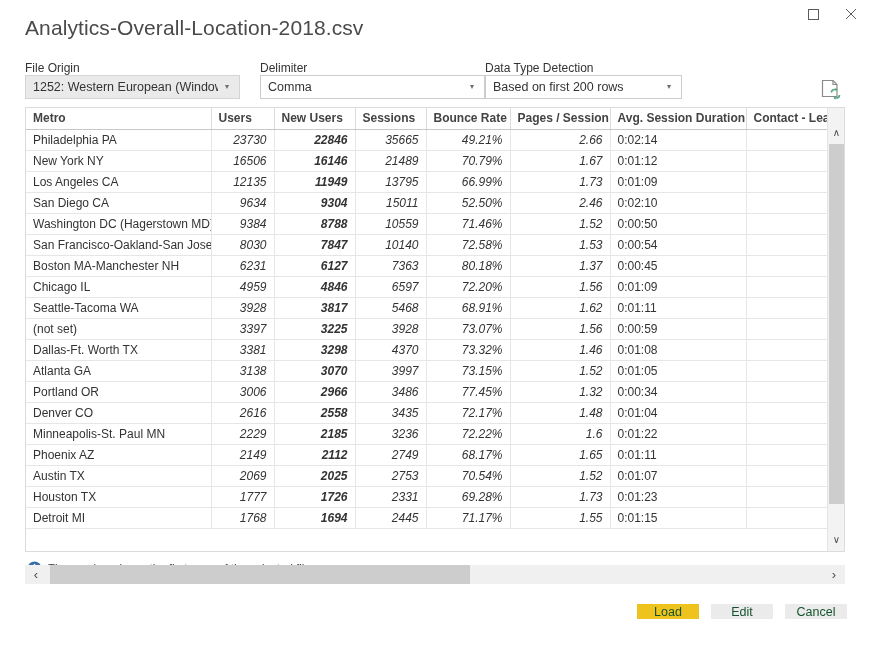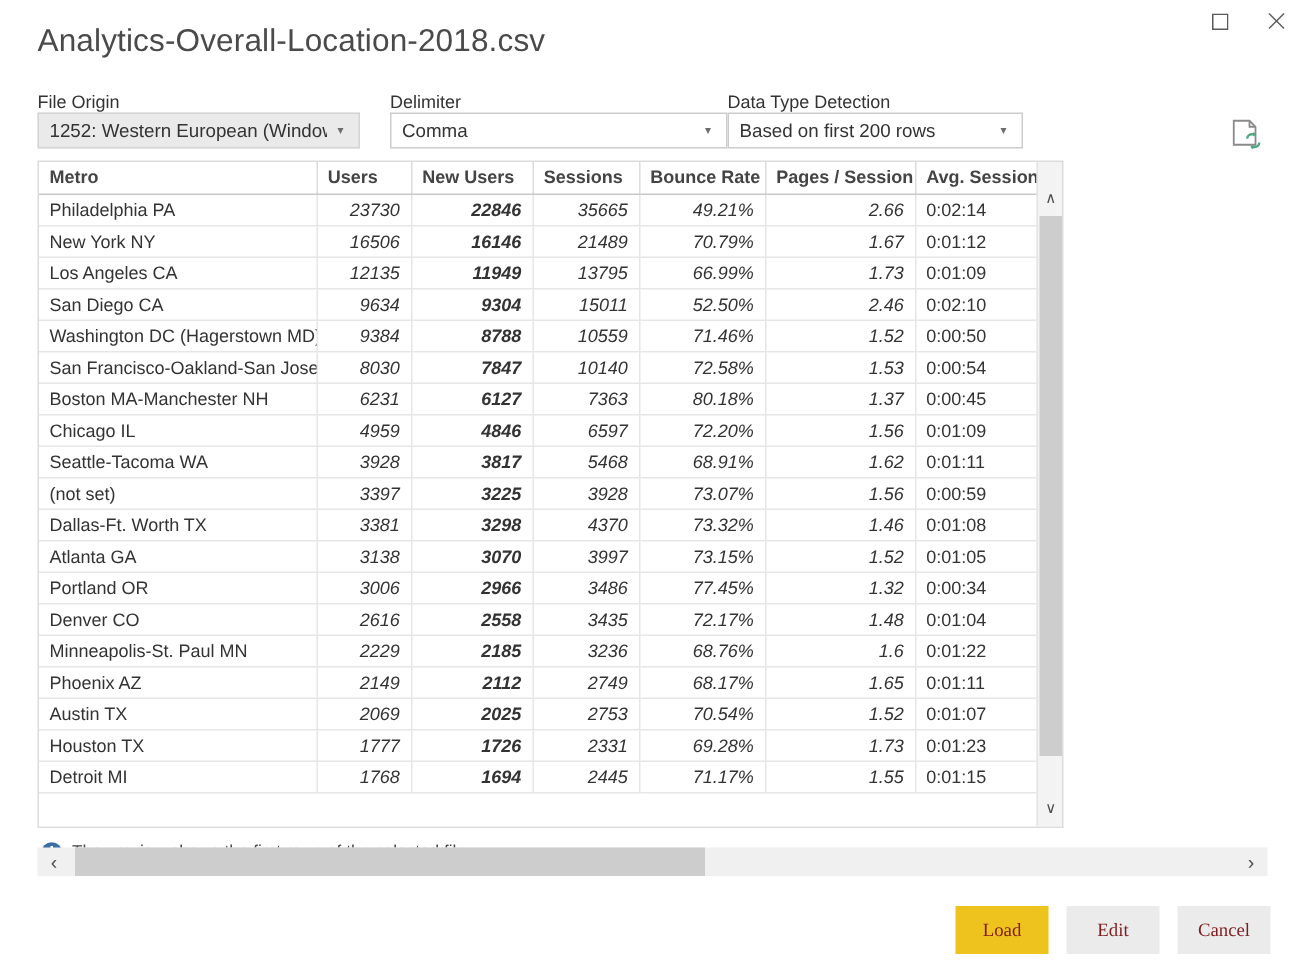--- a/index.html
+++ b/index.html
@@ -105,21 +105,21 @@
     width: 22px;
     height: 24px;
     cursor: pointer;
   }
 
   
   .grid {
     position: absolute;
     left: 25px;
     top: 107px;
-    width: 684px;
+    width: 820px;
     height: 445px;
     border: 1px solid #dcdcdc;
     box-sizing: border-box;
     background: #ffffff;
     overflow: hidden;
   }
   .grid-inner {
     position: absolute;
     left: 0; top: 0;
     width: 803px;
@@ -261,25 +261,25 @@
   .footer {
     position: absolute;
     left: 0;
     top: 604px;
     width: 870px;
     height: 26px;
   }
   .btn {
     position: absolute;
     top: 0;
-    height: 32px;
+    height: 15px;
     border: none;
     font-size: 12.5px;
-    font-family: Liberation Serif, serif;
-    color: #7f1d1d;
+    font-family: Liberation Sans, sans-serif;
+    color: #14532d;
     cursor: pointer;
     display: flex;
     align-items: center;
     justify-content: center;
     box-sizing: border-box;
   }
   .btn-load   { left: 637px; width: 62px; background: #efc31e; }
   .btn-edit   { left: 711px; width: 62px; background: #ebebeb; }
   .btn-cancel { left: 785px; width: 62px; background: #ebebeb; }
 </style>
@@ -500,21 +500,21 @@
             <td class="c-bounce num">72.17%</td>
             <td class="c-pages num">1.48</td>
             <td class="c-dur txt">0:01:04</td>
             <td class="c-contact txt"></td>
           </tr>
           <tr>
             <td class="c-metro txt">Minneapolis-St. Paul MN</td>
             <td class="c-users num">2229</td>
             <td class="c-new num">2185</td>
             <td class="c-sess num">3236</td>
-            <td class="c-bounce num">68.76%</td>
+            <td class="c-bounce num">72.22%</td>
             <td class="c-pages num">1.6</td>
             <td class="c-dur txt">0:01:22</td>
             <td class="c-contact txt"></td>
           </tr>
           <tr>
             <td class="c-metro txt">Phoenix AZ</td>
             <td class="c-users num">2149</td>
             <td class="c-new num">2112</td>
             <td class="c-sess num">2749</td>
             <td class="c-bounce num">68.17%</td>

